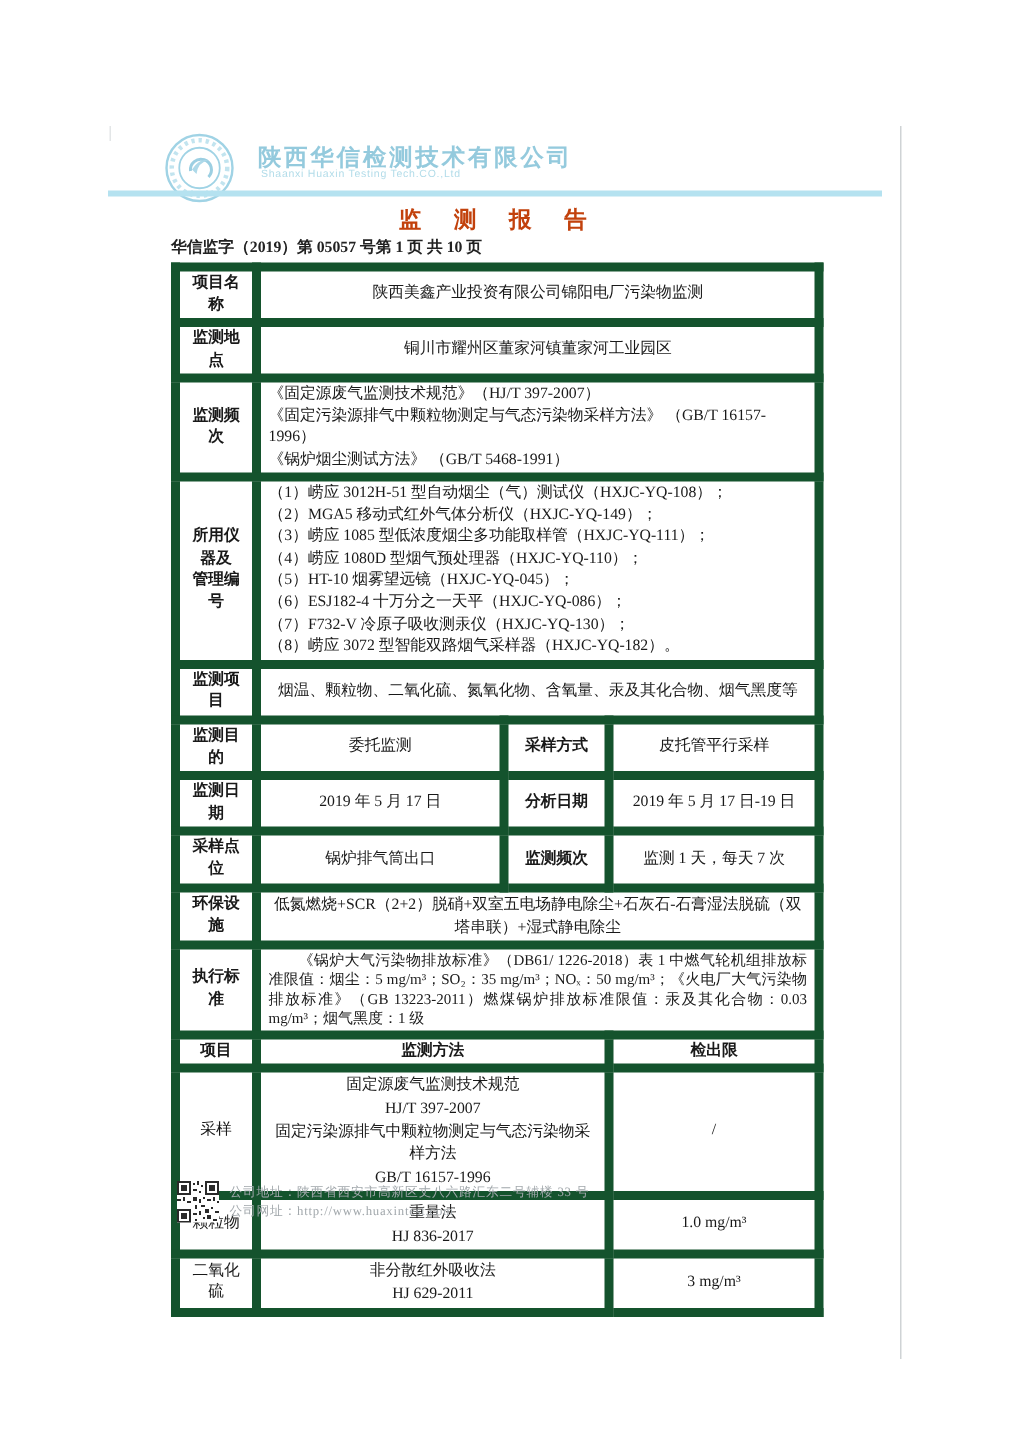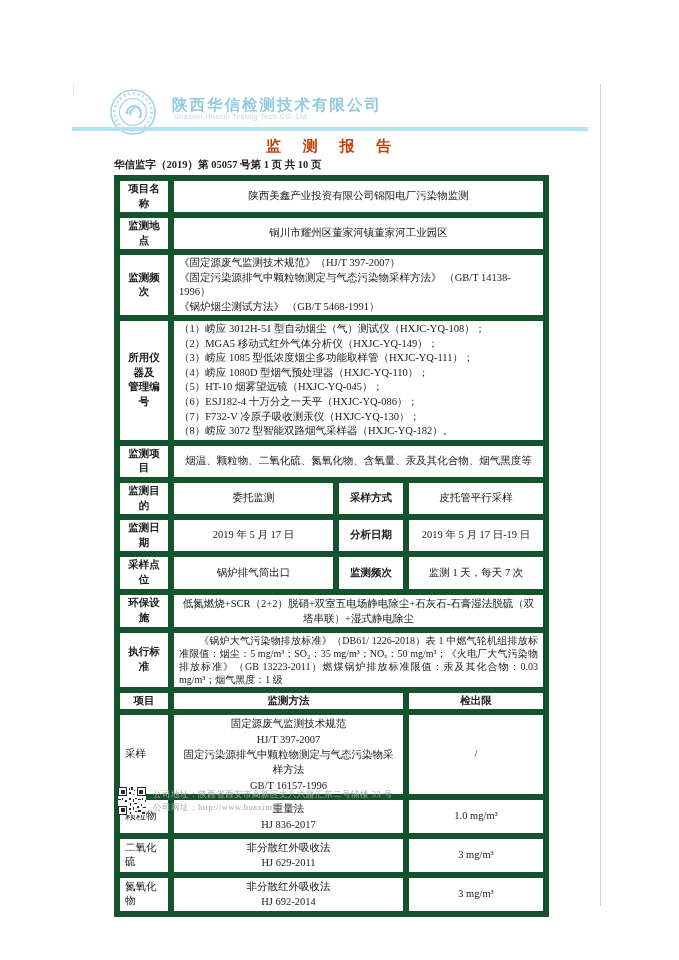--- a/index.html
+++ b/index.html
@@ -50,21 +50,21 @@
   td.left { text-align:left; white-space:pre-line; }
   td.deps  { line-height:14.4px; padding:2px 5px; }
   td.instr { line-height:14.6px; padding:2px 5px; }
   td.env   { text-align:center; white-space:normal; line-height:15px; padding:2px 6px; }
   td.std   {
     text-align:justify; white-space:normal; font-size:10px;
     line-height:13px; text-indent:2em; padding:3px 6px 3px 5px;
   }
   td.sec { text-align:center; font-weight:bold; height:17px; padding:1px 4px; }
   td.hd  { text-align:center; font-weight:bold; height:19px; }
-  td.item { }
+  td.item { text-align:center; }
   td.method { text-align:center; white-space:pre-line; line-height:15.4px; padding:3px 6px; }
   td.limit { text-align:center; }
   tr.r20 td { height:20px; }
   tr.r30 td { height:30px; }
 
   
   .qr { position:absolute; left:118px; top:787px; width:28px; height:28px; }
   .footer-text {
     position:absolute; left:153px; top:788px;
     font-size:8.5px; line-height:12.5px; color:#a2a8ac; letter-spacing:0.5px;
@@ -110,21 +110,21 @@
     <td class="lab">项目名称</td>
     <td class="val" colspan="3">陕西美鑫产业投资有限公司锦阳电厂污染物监测</td>
   </tr>
   <tr class="r20">
     <td class="lab">监测地点</td>
     <td class="val" colspan="3">铜川市耀州区董家河镇董家河工业园区</td>
   </tr>
   <tr>
     <td class="lab">监测频次</td>
     <td class="left deps" colspan="3">《固定源废气监测技术规范》（HJ/T 397-2007）
-《固定污染源排气中颗粒物测定与气态污染物采样方法》 （GB/T 14138-1996）
+《固定污染源排气中颗粒物测定与气态污染物采样方法》 （GB/T 16157-1996）
 《锅炉烟尘测试方法》 （GB/T 5468-1991）</td>
   </tr>
   <tr>
     <td class="lab">所用仪器及
 管理编号</td>
     <td class="left instr" colspan="3">（1）崂应 3012H-51 型自动烟尘（气）测试仪（HXJC-YQ-108）；
 （2）MGA5 移动式红外气体分析仪（HXJC-YQ-149）；
 （3）崂应 1085 型低浓度烟尘多功能取样管（HXJC-YQ-111）；
 （4）崂应 1080D 型烟气预处理器（HXJC-YQ-110）；
 （5）HT-10 烟雾望远镜（HXJC-YQ-045）；
@@ -181,26 +181,20 @@
   <tr class="r30">
     <td class="item">颗粒物</td>
     <td class="method" colspan="2">重量法
 HJ 836-2017</td>
     <td class="limit">1.0 mg/m³</td>
   </tr>
   <tr class="r30">
     <td class="item">二氧化硫</td>
     <td class="method" colspan="2">非分散红外吸收法
 HJ 629-2011</td>
-    <td class="limit">3 mg/m³</td>
-  </tr>
-  <tr class="r30">
-    <td class="item">氮氧化物</td>
-    <td class="method" colspan="2">非分散红外吸收法
-HJ 692-2014</td>
     <td class="limit">3 mg/m³</td>
   </tr>
 </tbody>
   </table>
 
 <svg class="qr" viewBox="0 0 21 21" shape-rendering="crispEdges">
   <rect x="0" y="0" width="21" height="21" fill="#fff"></rect>
   <g fill="#2a2a2a">
     <rect x="0" y="0" width="7" height="7"></rect>
       <rect x="14" y="0" width="7" height="7"></rect>

